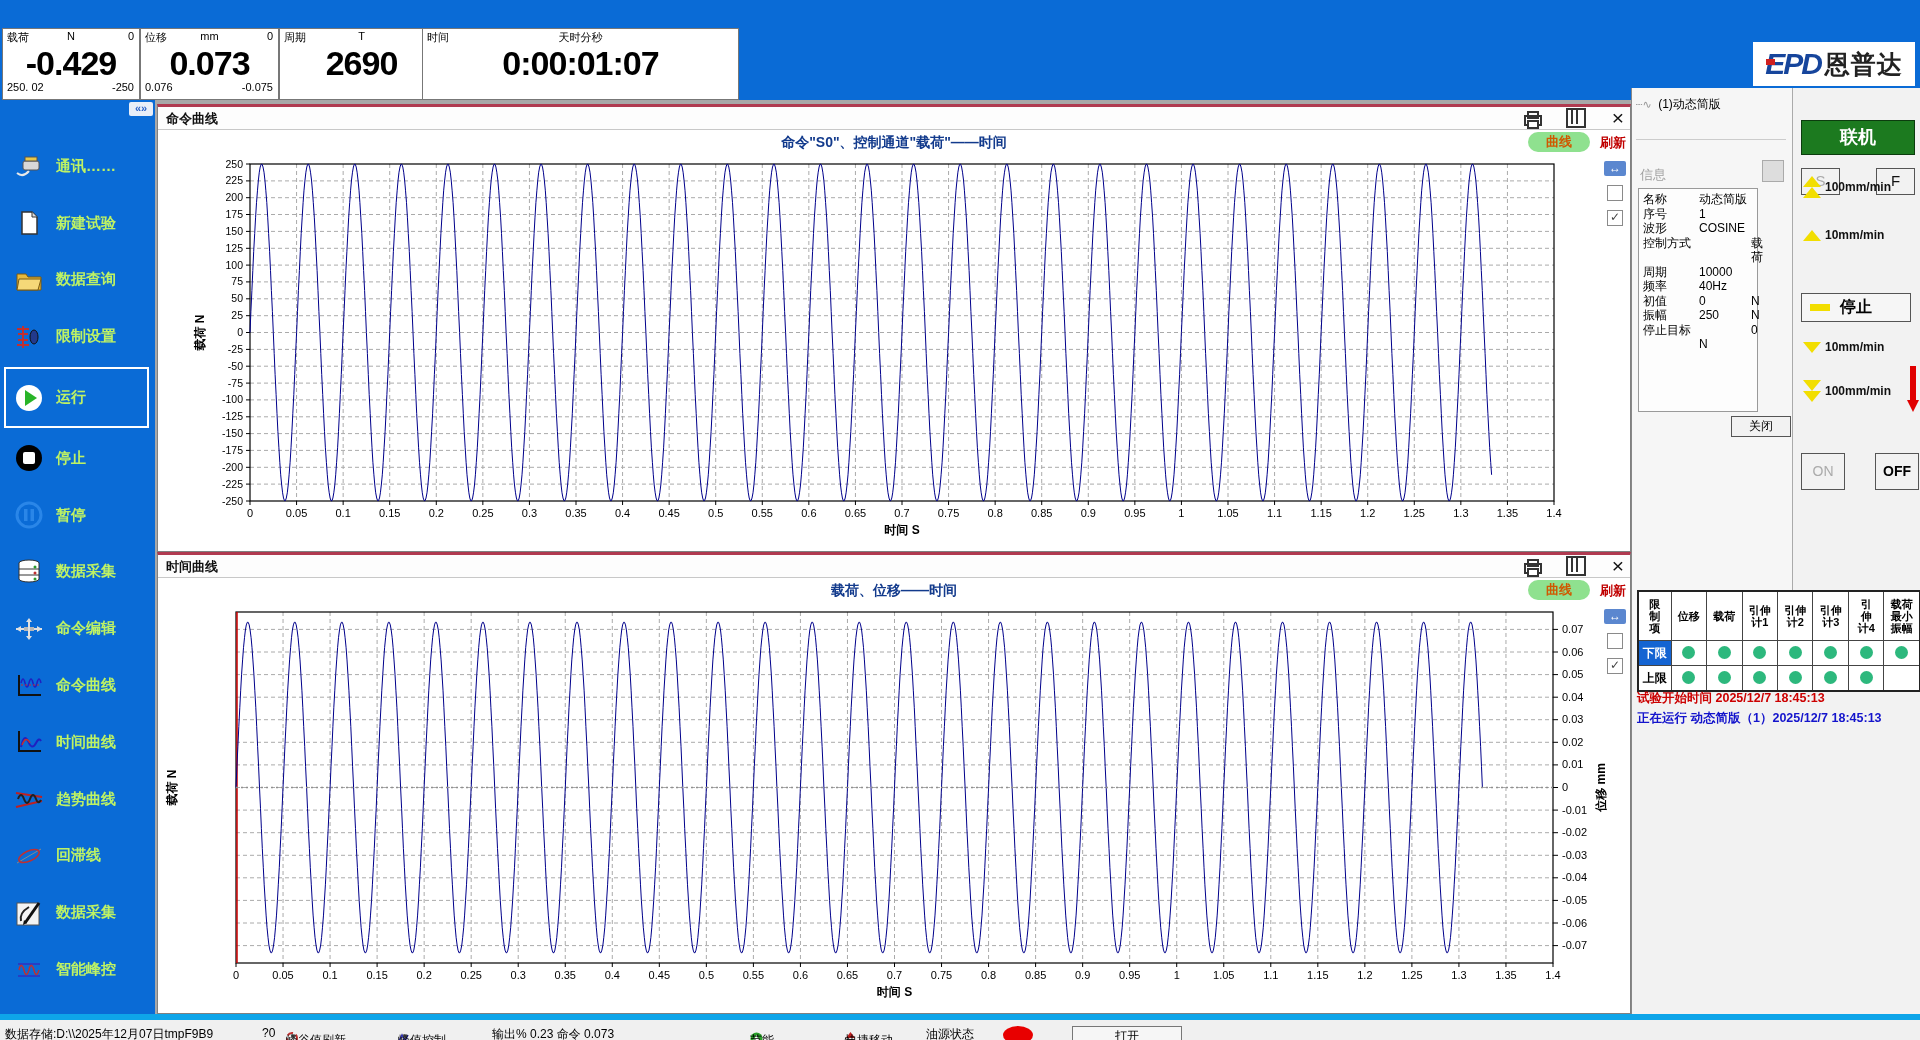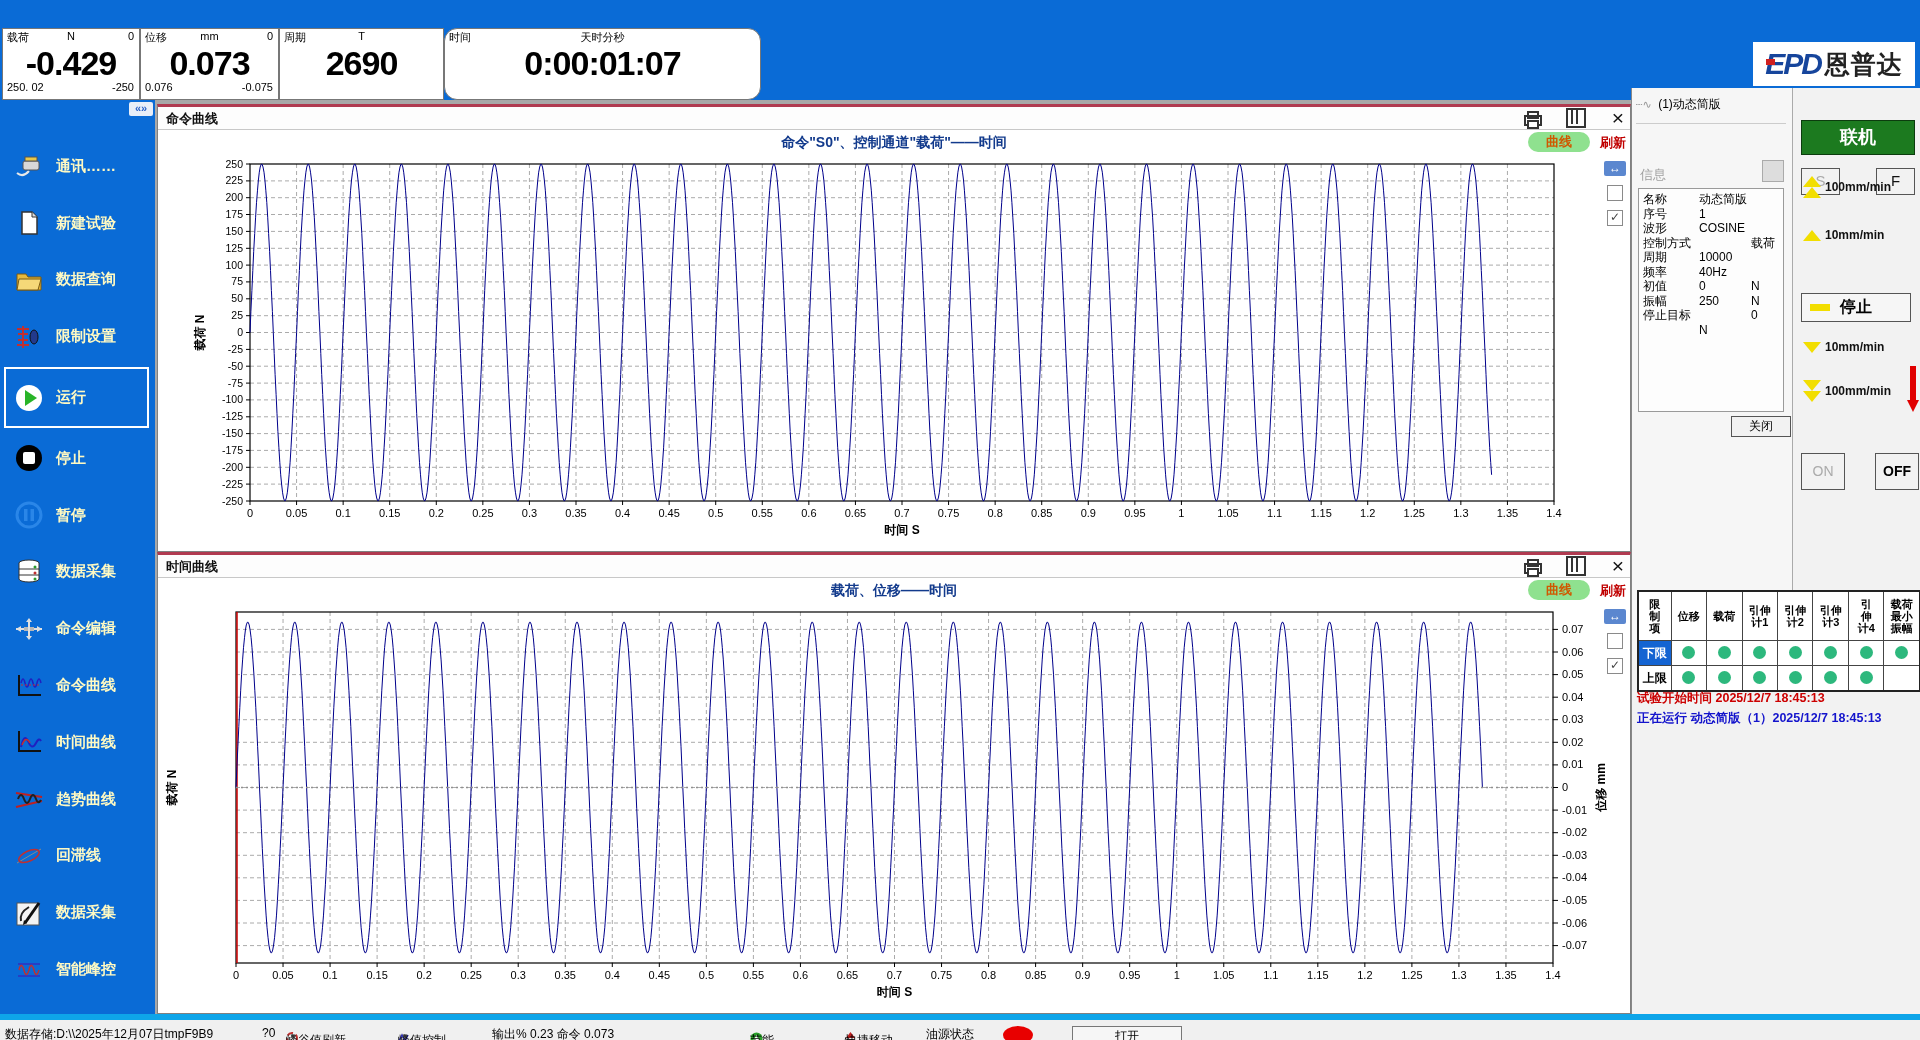--- a/index.html
+++ b/index.html
@@ -21,31 +21,31 @@
   .ro .hd{position:relative;height:15px;font-size:11px;padding:1px 4px 0 4px;}
   .ro .hd .u{position:absolute;left:0;right:0;text-align:center;}
   .ro .hd .z{position:absolute;right:5px;}
   .ro .big{text-align:center;font-size:34px;font-weight:bold;line-height:36px;letter-spacing:-1px;}
   .ro .ft{position:relative;height:14px;font-size:11px;padding:0 4px;}
   .ro .ft .mx{position:absolute;left:4px;}
   .ro .ft .mn{position:absolute;right:5px;}
   #ro-load{left:2px;width:136px;}
   #ro-disp{left:140px;width:137px;}
   #ro-cycle{left:279px;width:163px;}
-  #ro-time{left:444px;width:315px;border-radius:13px;}
+  #ro-time{left:422px;width:315px;}
   #logo{position:absolute;right:5px;top:16px;width:162px;height:44px;background:#fff;display:flex;align-items:center;justify-content:center;}
   #logo .epd{font-size:30px;font-weight:bold;color:#16459c;font-style:italic;letter-spacing:-2px;position:relative;}
   #logo .epd:after{content:"";position:absolute;left:1px;top:12px;width:9px;height:6px;background:#d02020;}
   #logo .cn{font-size:25px;font-weight:bold;color:#222;margin-left:4px;letter-spacing:1px;}
   
   #sidebar{position:absolute;left:0;top:100px;width:155px;height:914px;background:#0a6bd6;}
   #collapse-btn{position:absolute;right:2px;top:2px;width:24px;height:14px;background:#e8eef8;color:#2a62c8;
       font-size:11px;font-weight:bold;text-align:center;line-height:13px;border-radius:2px;}
   #side-list{position:absolute;left:0;top:38px;width:155px;height:860px;display:flex;flex-direction:column;}
-  .side-item{flex:1;display:flex;align-items:center;padding-left:14px;color:#fef9c3;cursor:pointer;}
+  .side-item{flex:1;display:flex;align-items:center;padding-left:14px;color:#bef264;cursor:pointer;}
   .side-item .s-icon{width:30px;height:28px;display:inline-flex;align-items:center;justify-content:center;}
   .side-item .s-label{font-size:15px;font-weight:bold;margin-left:12px;white-space:nowrap;}
   .side-item.active{border:2px solid #fff;background:#0a6bd6;margin:2px 6px 2px 4px;padding-left:8px;}
   
   #main{position:absolute;left:155px;top:100px;width:1476px;height:914px;background:#a8a8a8;}
   .chartwin{position:absolute;left:2px;width:1472px;background:#fff;border:1px solid #808080;border-top:3px solid #b03a50;}
   #win-top{top:4px;height:444px;}
   #win-bottom{top:452px;height:458px;}
   .cw-titlebar{position:relative;height:22px;background:#fdfdfd;border-bottom:1px solid #c8c8c8;}
   .cw-title{position:absolute;left:8px;top:3px;font-size:13px;font-weight:bold;color:#111;}
@@ -61,25 +61,25 @@
   .cw-chart-title{position:absolute;left:0;right:0;text-align:center;top:4px;font-size:14px;font-weight:bold;color:#123a8c;}
   .pill{position:absolute;right:40px;top:2px;width:62px;height:20px;background:#8fe18f;border-radius:10px;
         text-align:center;font-size:13px;font-weight:bold;color:#d05800;line-height:20px;cursor:pointer;}
   .refresh{position:absolute;right:4px;top:4px;font-size:13px;font-weight:bold;color:#c00000;cursor:pointer;}
   .strip{position:absolute;right:3px;top:54px;width:24px;display:flex;flex-direction:column;align-items:center;gap:9px;}
   .strip .arr{width:22px;height:15px;background:#5b87cf;color:#fff;font-size:12px;text-align:center;line-height:15px;border-radius:2px;cursor:pointer;}
   .cbx{width:14px;height:14px;background:#fff;border:1px solid #8a8a8a;font-size:12px;line-height:13px;text-align:center;color:#444;cursor:pointer;}
   
   #rightpanel{position:absolute;left:1631px;top:88px;width:289px;height:926px;background:#f2f2f2;border-left:1px solid #888;}
   #rp-left{position:absolute;left:0;top:0;width:160px;height:572px;background:#f6f6f6;border-right:1px solid #aaa;}
-  #tree-item{position:absolute;left:4px;top:8px;font-size:12px;color:#000;cursor:pointer;border-bottom:1px solid #ccc;width:150px;padding-bottom:10px;}
+  #tree-item{position:absolute;left:4px;top:8px;font-size:12px;color:#000;cursor:pointer;border-bottom:1px solid #ccc;width:150px;padding-bottom:26px;}
   #tree-item .wv{color:#999;font-size:11px;margin-right:3px;}
   #info-label{position:absolute;left:8px;top:78px;font-size:13px;color:#a0a0a0;}
   #info-btn{position:absolute;right:8px;top:72px;width:20px;height:20px;background:#ddd;border:1px solid #aaa;cursor:pointer;}
-  #info-box{position:absolute;left:6px;top:100px;width:146px;height:224px;background:#fdfdfd;border:1px solid #9a9a9a;
+  #info-box{position:absolute;left:6px;top:100px;width:120px;height:224px;background:#fdfdfd;border:1px solid #9a9a9a;
             font-size:12px;color:#000;padding:3px 0 0 4px;box-sizing:border-box;}
   .inforow{display:grid;grid-template-columns:56px 52px 1fr;line-height:14.5px;}
   #close-btn{position:absolute;left:99px;top:328px;width:58px;height:19px;background:#f2f2f2;border:1px solid #555;
              font-size:12px;text-align:center;line-height:18px;cursor:pointer;}
   #rp-right{position:absolute;left:161px;top:0;width:128px;height:572px;}
   #online-btn{position:absolute;left:8px;top:32px;width:112px;height:33px;background:#1c7a1f;border:1px solid #0c3c0e;
               color:#fff;font-size:18px;font-weight:bold;text-align:center;line-height:32px;cursor:pointer;}
   .sf-btn{position:absolute;top:80px;width:37px;height:25px;border:1px solid #555;background:#f2f2f2;
           font-size:15px;text-align:center;line-height:24px;cursor:pointer;}
   #s-btn{left:8px;color:#aaa;}

